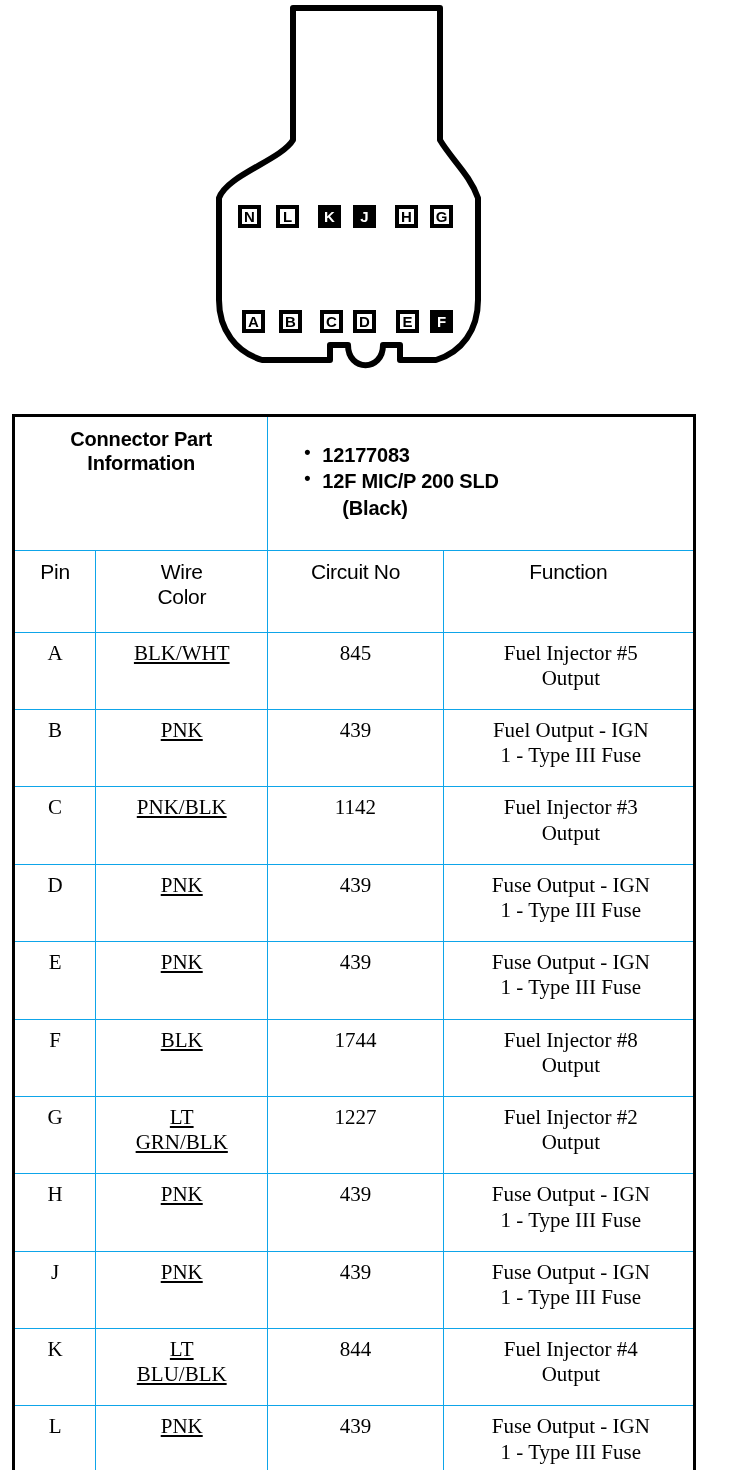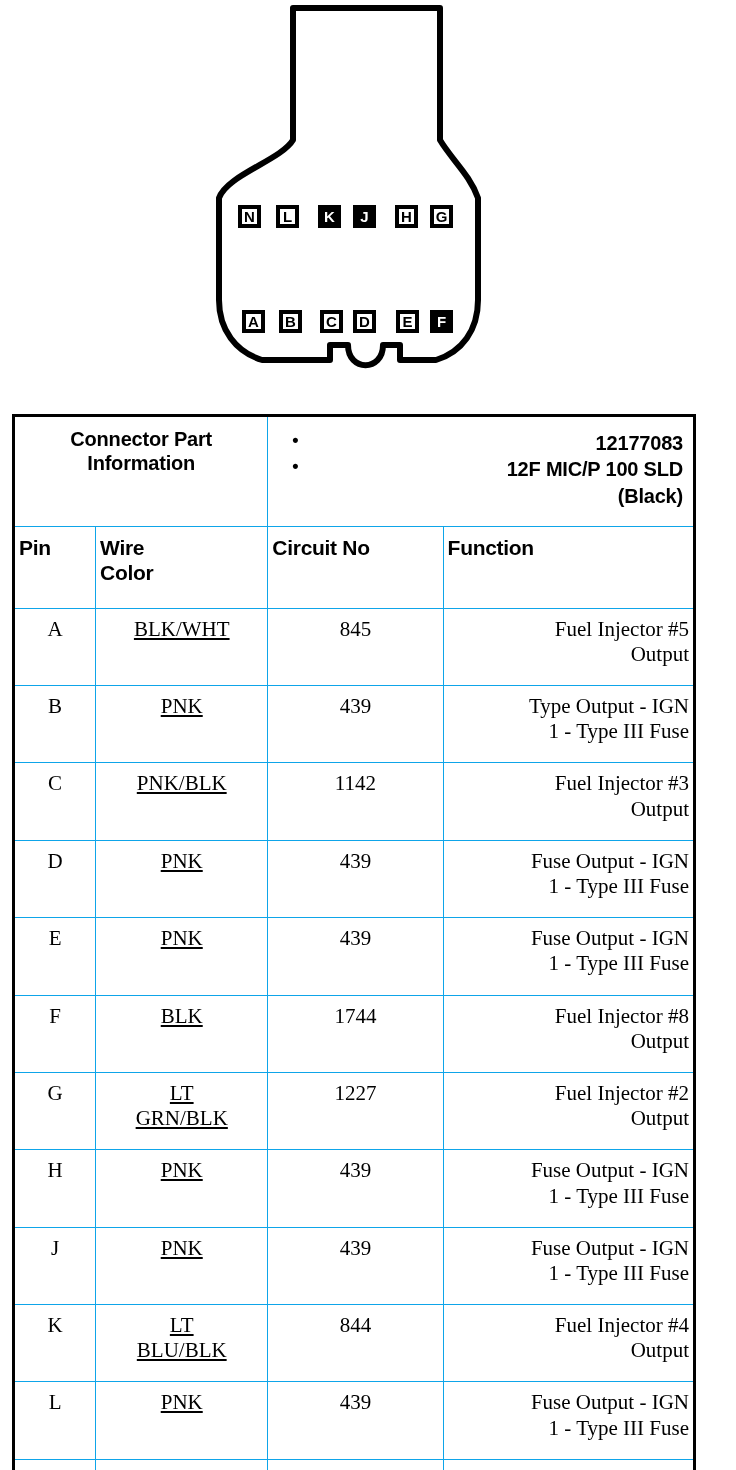--- a/index.html
+++ b/index.html
@@ -73,24 +73,23 @@
   }
   .cpi-values {
     font-family: "Liberation Sans", sans-serif;
     font-weight: bold;
     font-size: 20px;
     line-height: 1.22;
     padding: 10px 6px 14px 18px !important;
     letter-spacing: -0.2px;
   }
   .cpi-values ul {
-    margin: 4px;
+    margin: 16px;
     padding: 0;
     list-style: none;
-    text-align: right;
   }
   .cpi-values li {
     margin: 0 0 2px 0;
     padding: 0 0 0 20px;
     position: relative;
   }
   .cpi-values li::before {
     content: "\2022";
     position: absolute;
     left: 2px;
@@ -98,39 +97,40 @@
     font-size: 18px;
   }
   .cpi-values li.cont {
     padding-left: 40px;
   }
   .cpi-values li.cont::before { content: ""; }
 
   
   .colhead {
     font-family: "Liberation Sans", sans-serif;
-    font-weight: bold;
+    font-weight: normal;
     font-size: 21px;
+    text-align: center;
     line-height: 1.18;
     padding: 9px 4px 22px 4px !important;
     letter-spacing: -0.3px;
   }
 
   
   td.cell-pin, td.cell-wire, td.cell-circuit {
     font-family: "Liberation Serif", serif;
     font-size: 21px;
     text-align: center;
     line-height: 1.2;
     padding: 8px 4px 18px 4px !important;
   }
   td.cell-func {
     font-family: "Liberation Serif", serif;
     font-size: 21px;
-    text-align: right;
+    text-align: center;
     line-height: 1.2;
     padding: 8px 4px 18px 9px !important;
   }
   td.cell-wire .wl { display: block; text-decoration: underline; }
   td.cell-func .fl { display: block; }
 </style>
 </head>
 <body>
 
 <div id="connector-diagram">
@@ -237,21 +237,21 @@
     <tbody>
 
       <tr>
         <td class="cpi-label" colspan="2">
           <span>Connector Part</span><br>
           <span>Information</span>
         </td>
         <td class="cpi-values" colspan="2">
           <ul>
             <li>12177083</li>
-            <li>12F MIC/P 100 SLD</li>
+            <li>12F MIC/P 200 SLD</li>
             <li class="cont">(Black)</li>
           </ul>
         </td>
       </tr>
 
       <tr>
         <td class="colhead">Pin</td>
         <td class="colhead">
           <span>Wire</span><br>
           <span>Color</span>
@@ -272,21 +272,21 @@
             <span class="fl">Output</span>
           </td>
         </tr>
         <tr>
           <td class="cell-pin">B</td>
           <td class="cell-wire">
             <span class="wl">PNK</span>
           </td>
           <td class="cell-circuit">439</td>
           <td class="cell-func">
-            <span class="fl">Type Output - IGN</span>
+            <span class="fl">Fuel Output - IGN</span>
             <span class="fl">1 - Type III Fuse</span>
           </td>
         </tr>
         <tr>
           <td class="cell-pin">C</td>
           <td class="cell-wire">
             <span class="wl">PNK/BLK</span>
           </td>
           <td class="cell-circuit">1142</td>
           <td class="cell-func">

